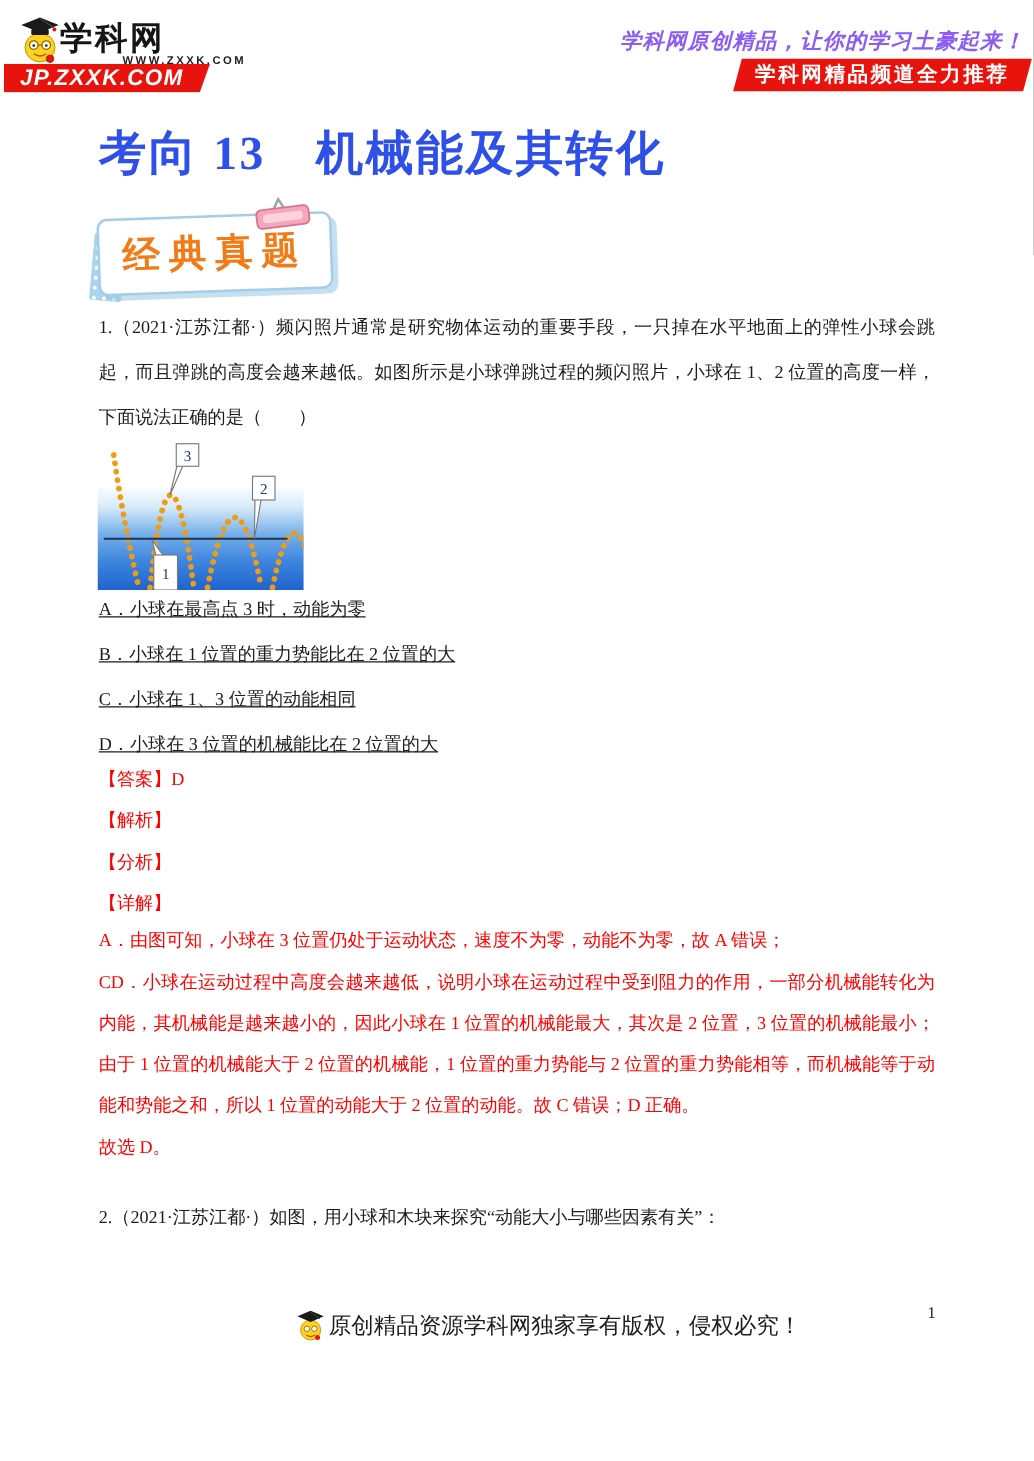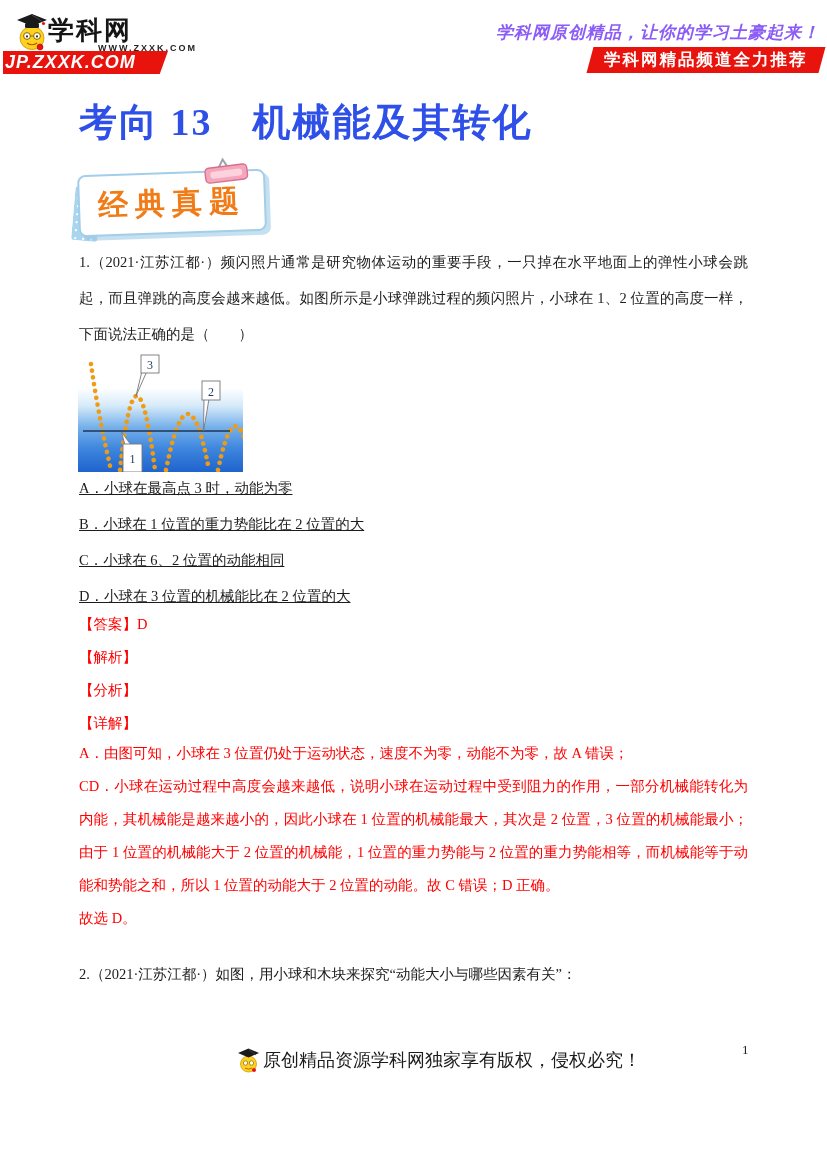--- a/index.html
+++ b/index.html
@@ -10,21 +10,21 @@
   }
   
   .logo-mascot{position:absolute; left:14px; top:9px; width:36px; height:46px;}
   .logo-name{position:absolute; left:48px; top:13px; font-family:"Liberation Sans",sans-serif;
     font-weight:bold; font-size:26px; letter-spacing:2px; color:#151515;}
   .logo-url{position:absolute; left:50px; top:43px; font-family:"Liberation Sans",sans-serif;
     font-weight:bold; font-size:9px; letter-spacing:2px; color:#222;margin-left:48px;}
   .jp-banner{position:absolute; left:3px; top:51px; width:165px; height:23px;
     background:#e8130c; clip-path:polygon(0 0,100% 0,95% 100%,0 100%);
     color:#fff; font-family:"Liberation Sans",sans-serif; font-style:italic; font-weight:bold;
-    font-size:18px; line-height:23px; padding-left:2px; box-sizing:border-box; letter-spacing:1px;}
+    font-size:18px; line-height:23px; padding-left:13px; box-sizing:border-box; letter-spacing:1px;}
   .slogan{position:absolute; right:7px; top:21px; color:#8b5cf6;
     font-style:italic; font-weight:bold; font-size:17px; letter-spacing:1px;}
   .promo{position:absolute; right:6px; top:47px; background:#e8130c;
     transform:skewX(-15deg); padding:2px 14px;}
   .promo span{display:inline-block; transform:skewX(15deg); color:#fff;
     font-family:"Liberation Sans",sans-serif; font-weight:bold; font-size:16.5px; letter-spacing:2px;}
   
   .doc-title{position:absolute; left:79px; top:97px; width:669px; 
     font-weight:bold; font-size:38px; letter-spacing:2px; color:#2e4fe8;}
   
@@ -133,21 +133,21 @@
         <text x="72" y="16.5">3</text>
         <text x="133" y="43.5">2</text>
         <text x="54.5" y="111">1</text>
       </g>
     </svg>
   </div>
 
   <div class="q-options">
     <p>A．小球在最高点 3 时，动能为零</p>
     <p>B．小球在 1 位置的重力势能比在 2 位置的大</p>
-    <p>C．小球在 6、2 位置的动能相同</p>
+    <p>C．小球在 1、3 位置的动能相同</p>
     <p>D．小球在 3 位置的机械能比在 2 位置的大</p>
   </div>
 
   <div class="q-tags">
     <p><span>【答案】</span><span>D</span></p>
     <p>【解析】</p>
     <p>【分析】</p>
     <p>【详解】</p>
   </div>
 

